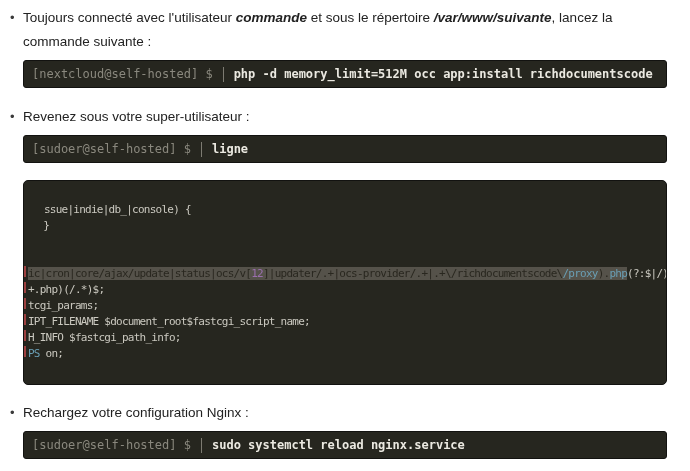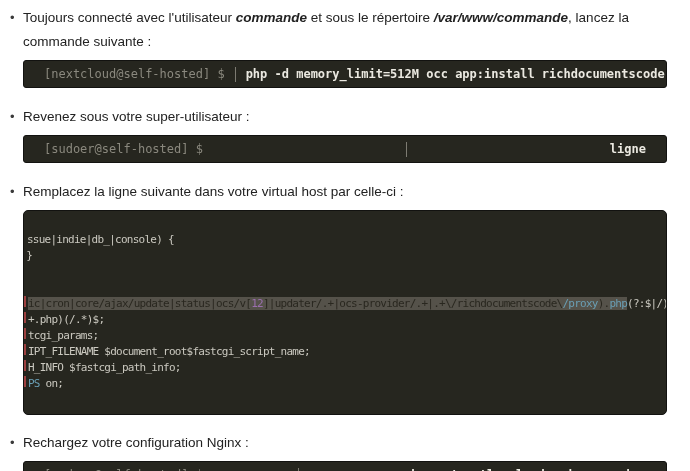--- a/index.html
+++ b/index.html
@@ -20,53 +20,52 @@
     margin:0 0 6px 0;color:var(--body-text);
   }
   .dot{
     position:absolute;left:-13px;top:0;color:#3a3a3a;font-size:13px;
   }
   .dot::before{content:"\2022";}
   .bi{font-weight:700;font-style:italic;}
   .term{
     background:var(--block-bg);border:1px solid var(--block-border);
     border-radius:3px;height:28px;display:flex;align-items:center;
-    padding:0 20px;margin:6px 0 17px 0;
+    padding:0 8px;margin:6px 0 17px 0;
     font-family:"DejaVu Sans Mono",monospace;font-size:12px;
-    white-space:pre;overflow:hidden;justify-content:space-between;
+    white-space:pre;overflow:hidden;
   }
   .prompt{color:var(--prompt-text);flex:0 0 auto;}
   .sep{display:inline-block;width:1px;height:15px;background:var(--sep);margin:0 10px;flex:0 0 auto;}
   .cmd{color:var(--cmd-text);font-weight:700;flex:0 0 auto;}
   .big{
     background:var(--block-bg);border:1px solid var(--block-border);
     border-radius:5px;margin:6px 0 16px 0;padding:5px 0 6px 0;
     font-family:"DejaVu Sans Mono",monospace;font-size:11px;
     letter-spacing:-0.75px;line-height:16px;
     white-space:pre;overflow:hidden;color:var(--code-text);
   }
-  .cline{min-height:16px;padding-left:3px;}
+  .cline{min-height:16px;padding-left:20px;}
   .cline.no-pad{padding-left:0;}
   .seg{color:var(--code-text);}
   .c-purple{color:var(--purple);}
   .c-blue{color:var(--blue);margin-top:36px;}
   .hlbg{background:var(--hl-bg);color:var(--hl-text);text-align:right;}
   .hlbg.c-purple{color:var(--purple);}
   .hlbg.c-blue{color:var(--blue);}
   .redEdge{display:inline-block;width:2px;height:11px;background:var(--red-edge);margin-right:2px;}
   .frag{
     display:inline-flex;justify-content:flex-end;overflow:hidden;
     width:5px;height:13px;vertical-align:top;color:var(--code-text);
   }
 </style>
 </head>
 <body>
 
 <div>
-    <div class="para"><span class="dot"></span><span>Toujours connecté avec l'utilisateur </span><span class="bi">commande</span><span> et sous le répertoire </span><span class="bi">/var/www/commande</span><span>, lancez la commande suivante :</span></div>
+    <div class="para"><span class="dot"></span><span>Toujours connecté avec l'utilisateur </span><span class="bi">commande</span><span> et sous le répertoire </span><span class="bi">/var/www/suivante</span><span>, lancez la commande suivante :</span></div>
     <div class="term"><span class="prompt">[nextcloud@self-hosted] $</span><span class="sep"></span><span class="cmd">php -d memory_limit=512M occ app:install richdocumentscode</span></div>
     <div class="para"><span class="dot"></span><span>Revenez sous votre super-utilisateur :</span></div>
     <div class="term"><span class="prompt">[sudoer@self-hosted] $</span><span class="sep"></span><span class="cmd">ligne</span></div>
-    <div class="para"><span class="dot"></span><span>Remplacez la ligne suivante dans votre virtual host par celle-ci :</span></div>
     <pre class="big"><div class="cline"></div><div class="cline"><span class="seg">ssue|indie|db_|console) {</span></div><div class="cline"><span class="seg frag">}</span></div><div class="cline"></div><div class="cline"></div><div class="cline no-pad"><span class="redEdge hlbg"></span><span class="seg hlbg">ic|cron|core/ajax/update|status|ocs/v[</span><span class="seg c-purple hlbg">12</span><span class="seg hlbg">]|updater/.+|ocs-provider/.+|.+\/richdocumentscode\</span><span class="seg c-blue hlbg">/proxy</span><span class="seg hlbg">).</span><span class="seg c-blue hlbg">php</span><span class="seg">(?:$|/) {</span></div><div class="cline no-pad"><span class="redEdge"></span><span class="seg">+.php)(/.*)$;</span></div><div class="cline no-pad"><span class="redEdge"></span><span class="seg">tcgi_params;</span></div><div class="cline no-pad"><span class="redEdge"></span><span class="seg">IPT_FILENAME $document_root$fastcgi_script_name;</span></div><div class="cline no-pad"><span class="redEdge"></span><span class="seg">H_INFO $fastcgi_path_info;</span></div><div class="cline no-pad"><span class="redEdge"></span><span class="seg c-blue">PS</span><span class="seg"> on;</span></div><div class="cline"></div></pre>
     <div class="para"><span class="dot"></span><span>Rechargez votre configuration Nginx :</span></div>
     <div class="term"><span class="prompt">[sudoer@self-hosted] $</span><span class="sep"></span><span class="cmd">sudo systemctl reload nginx.service</span></div>
   </div>
 
 </body></html>

